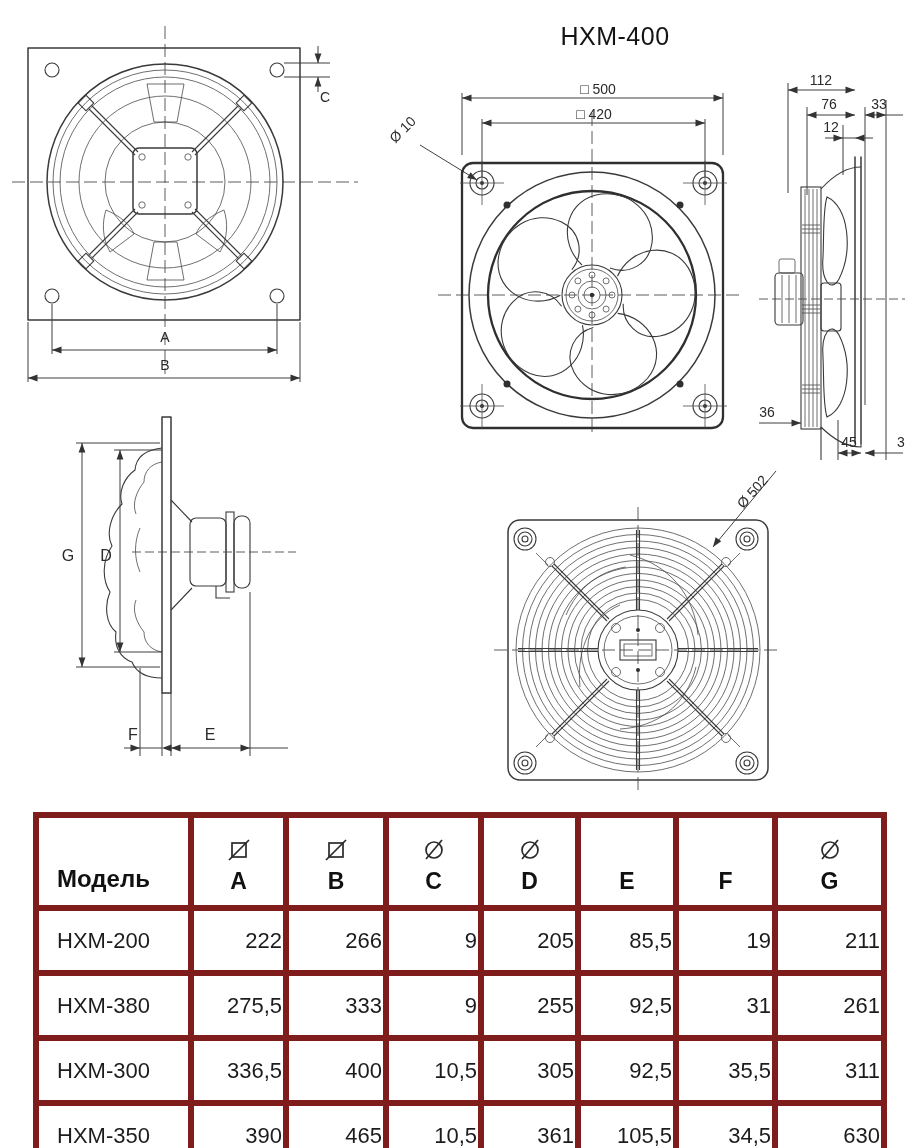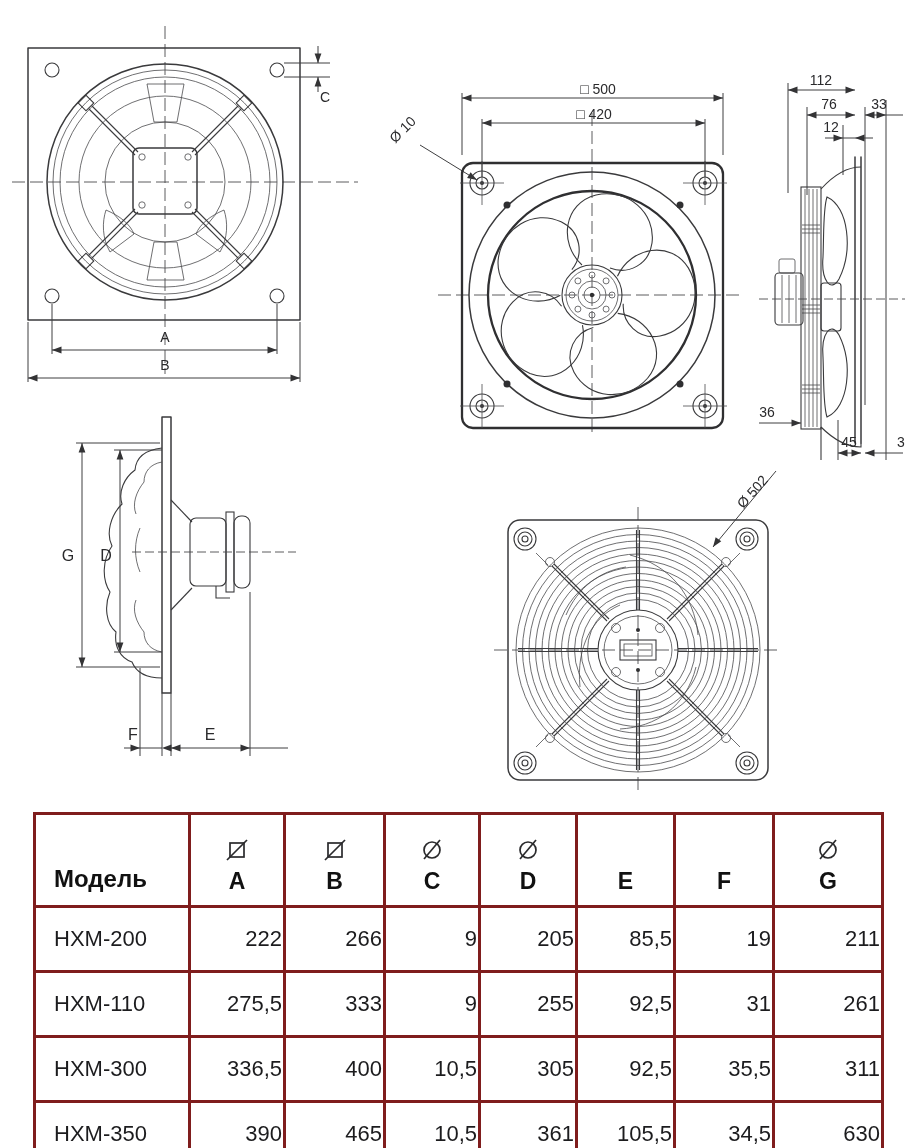--- a/index.html
+++ b/index.html
@@ -17,38 +17,39 @@
   .dim{stroke:#3f3f41;fill:none;stroke-width:1;}
   .dash{stroke:#4a4a4c;fill:none;stroke-width:.9;stroke-dasharray:13 5;}
   .dash2{stroke:#4a4a4c;fill:none;stroke-width:.9;stroke-dasharray:9 4;}
   .lab{font-family:"Liberation Sans",sans-serif;font-size:14px;fill:#2a2a2c;}
   .lab-big{font-family:"Liberation Sans",sans-serif;font-size:16px;fill:#2a2a2c;}
   .ar {fill:#333335;stroke:none;}
   .dot{fill:#2f2f31;stroke:none;}
   
   .spec-table{position:absolute;left:33px;top:812px;width:848px;border-collapse:collapse;
               background:#fff;table-layout:fixed;}
-  .spec-table, .spec-table th, .spec-table td{border:3px solid #7f1d1d;}
+  .spec-table, .spec-table th, .spec-table td{border:6px solid #7f1d1d;}
   .spec-table{border:3px solid #f2c170;}
   .spec-table thead tr{height:93px;}
   .spec-table tbody tr{height:65px;}
   .spec-table th{vertical-align:bottom;text-align:center;padding:0 0 12px 0;font-weight:bold;}
   .spec-table th.model-h{text-align:left;padding-left:18px;font-size:24px;color:#111;}
   .letter{font-size:23px;color:#111;line-height:1;}
   .sym{height:32px;display:flex;align-items:flex-end;justify-content:center;margin-bottom:8px;}
   .sym svg{display:block;}
   .sym-stroke{stroke:#2a2a2c;fill:none;stroke-width:1.7;}
   .spec-table td{font-size:22px;text-align:right;color:#1c1c1e;}
   .spec-table td.model-c{text-align:left;padding-left:18px;}
 </style>
 </head>
 <body>
 
 <div class="page">
 
+  <div class="title">HXM-400</div>
 
   <svg class="abs" style="left:10px;top:20px;" width="350" height="380" viewBox="0 0 350 380">
     <defs>
       <path id="ar" d="M0,0 L9.5,-3.4 L9.5,3.4 Z"></path>
     </defs>
     <g>
       <line class="dash" x1="2" y1="162" x2="348" y2="162"></line>
       <line class="dash" x1="155" y1="6" x2="155" y2="354"></line>
     </g>
     <g>
@@ -516,21 +517,21 @@
         <td class="model-c">HXM-200</td>
         <td>222</td>
         <td>266</td>
         <td>9</td>
         <td>205</td>
         <td>85,5</td>
         <td>19</td>
         <td>211</td>
       </tr>
       <tr>
-        <td class="model-c">HXM-110</td>
+        <td class="model-c">HXM-380</td>
         <td>275,5</td>
         <td>333</td>
         <td>9</td>
         <td>255</td>
         <td>92,5</td>
         <td>31</td>
         <td>261</td>
       </tr>
       <tr>
         <td class="model-c">HXM-300</td>

